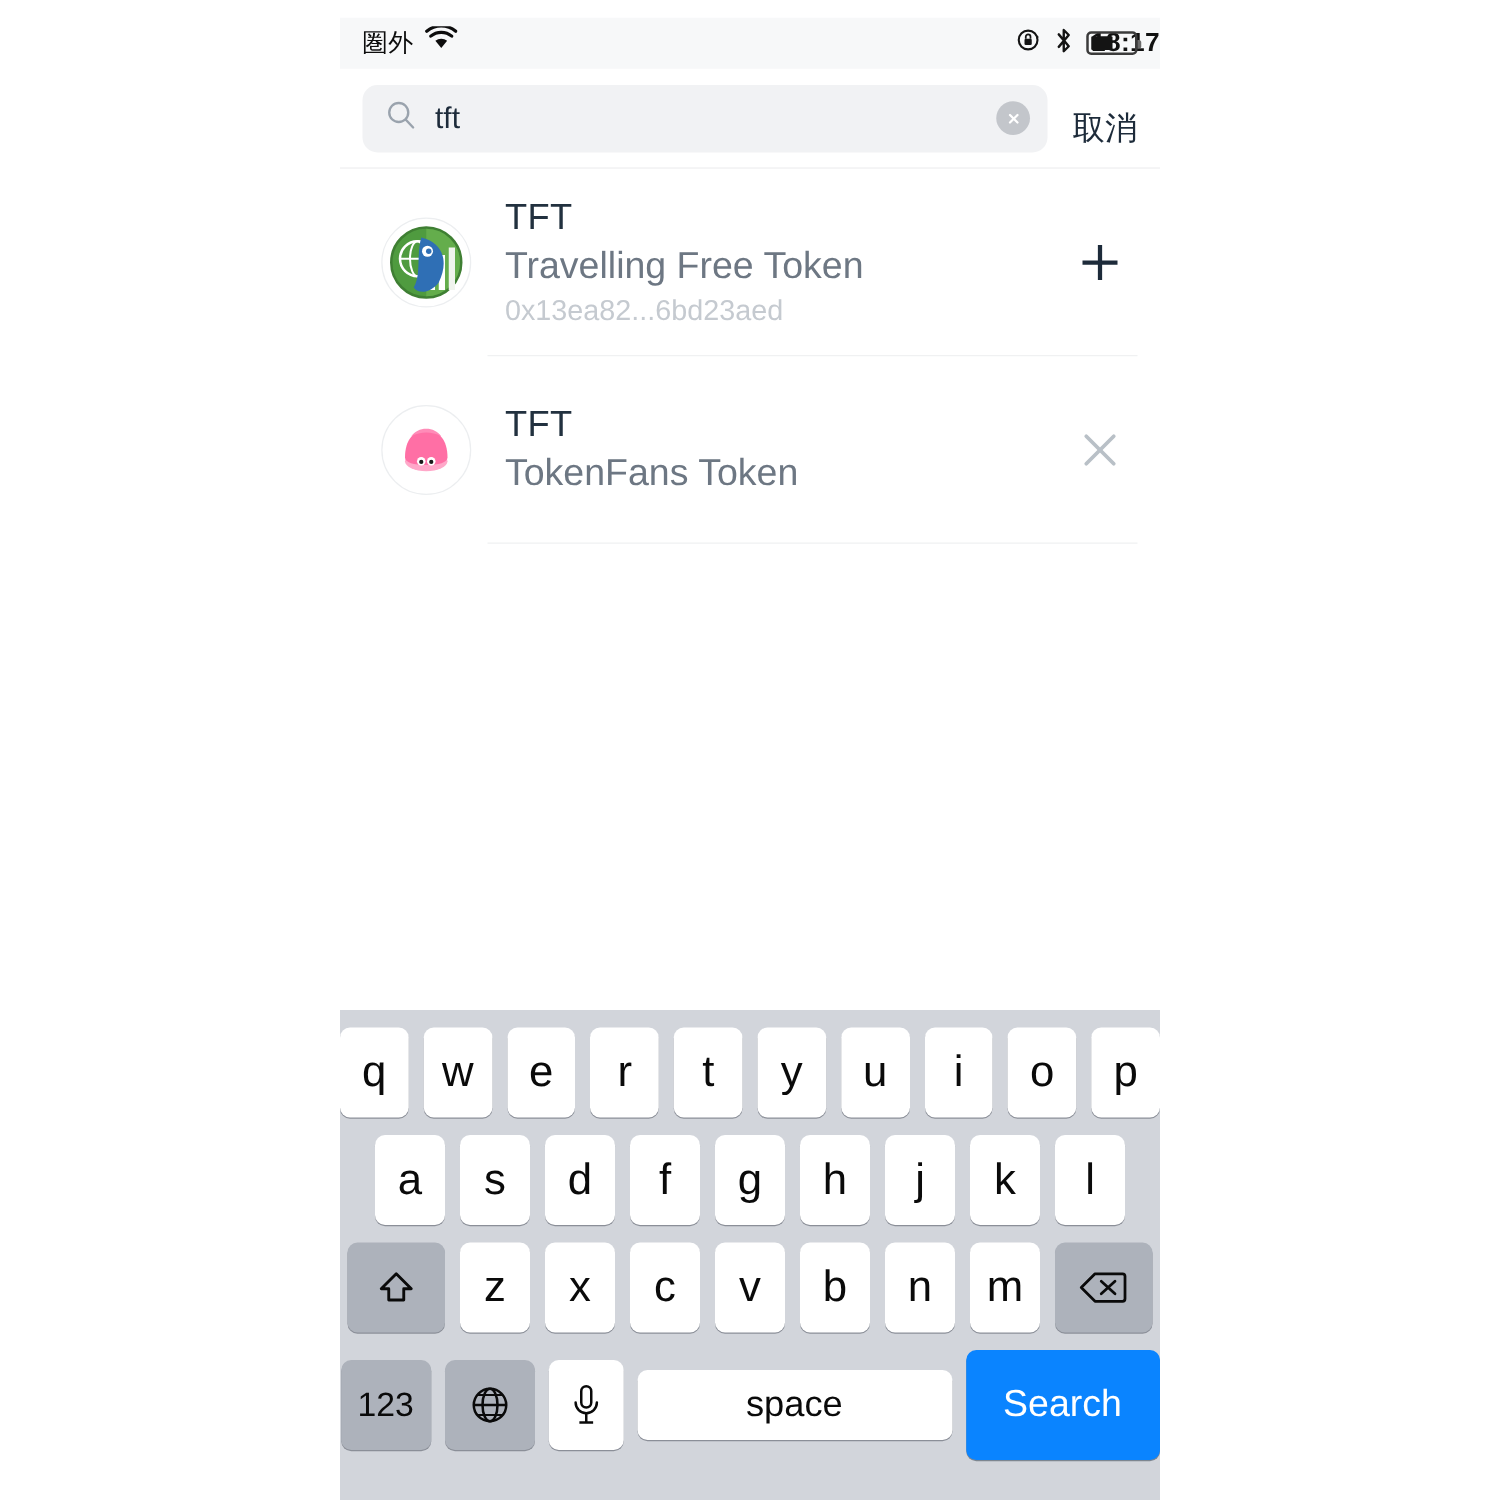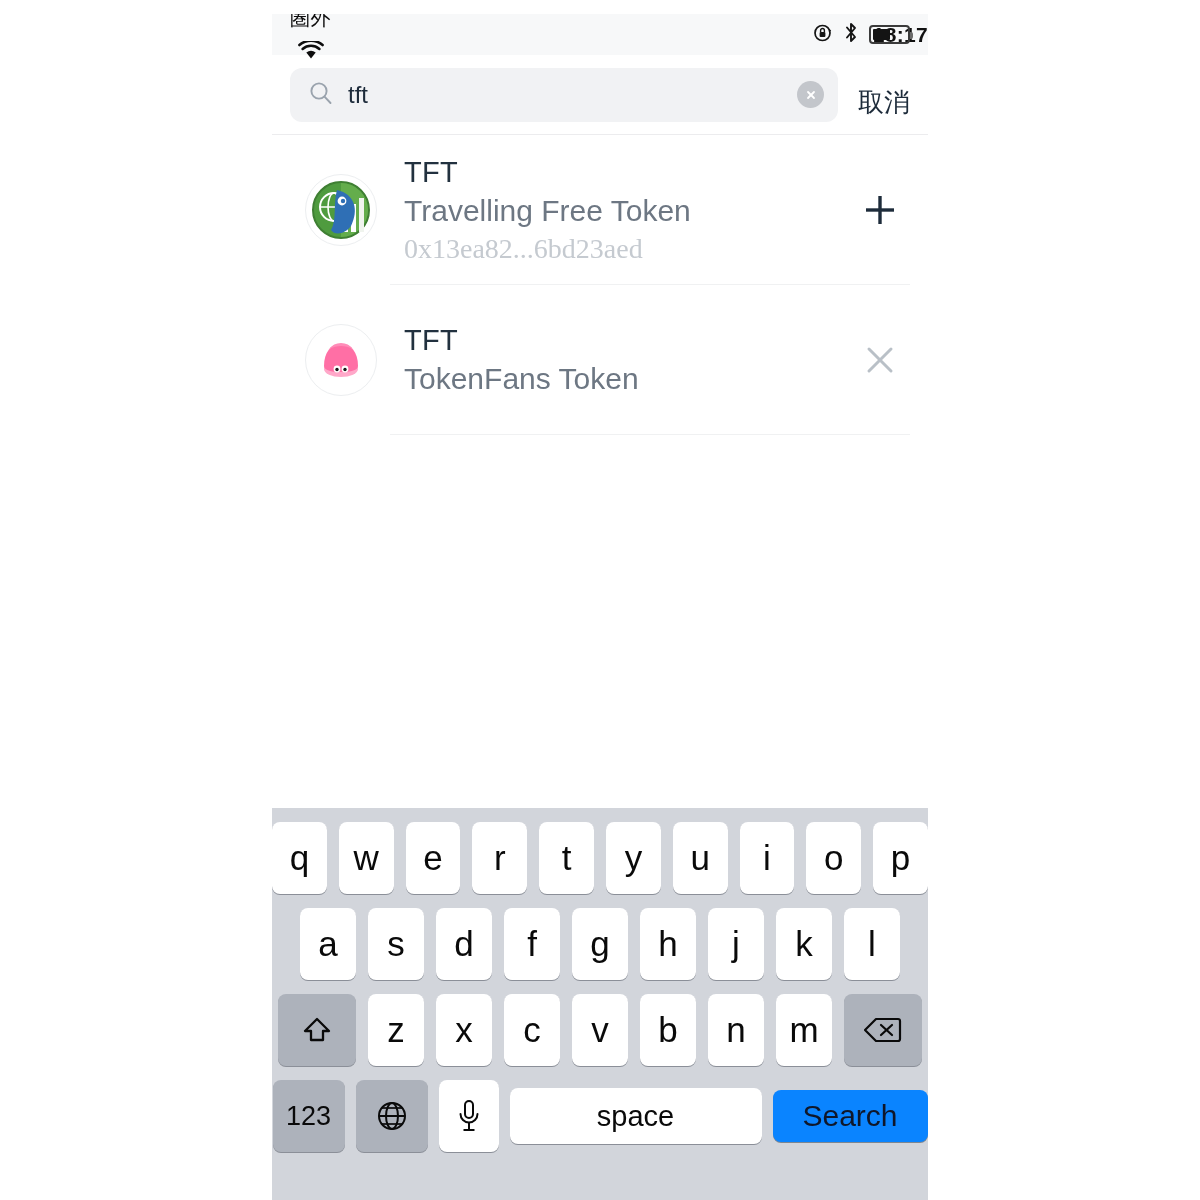--- a/index.html
+++ b/index.html
@@ -24,21 +24,21 @@
   
   .statusbar {
     position: relative;
     height: 41px;
     background: #f7f8f9;
     display: flex;
     align-items: center;
     padding: 0 18px;
     box-sizing: border-box;
   }
-  .sb-left { display: flex; align-items: center; gap: 9px; flex-direction: column; }
+  .sb-left { display: flex; gap: 9px; }
   .sb-carrier {
     font-size: 20px;
     color: #0d0d0d;
     letter-spacing: 0.5px;
     font-family: "DejaVu Sans", sans-serif;
   }
   .sb-center {
     position: absolute;
     left: 0; right: 0;
     text-align: right;
@@ -145,21 +145,21 @@
   .row-text {
     margin-left: 27px;
     flex: 1;
     display: flex;
     flex-direction: column;
     justify-content: center;
     gap: 5px;
   }
   .sym { font-size: 29px; color: #22313f; letter-spacing: 0.3px; }
   .name { font-size: 30px; color: #6d7783; }
-  .addr { font-size: 28px; color: #c5cad0; font-family: Liberation Serif, serif; }
+  .addr { font-size: 23px; color: #c5cad0; }
   .row-action {
     width: 60px;
     display: flex;
     align-items: center;
     justify-content: center;
     flex: none;
   }
   .divider {
     position: absolute;
     left: 118px; right: 18px;
@@ -205,23 +205,23 @@
   }
   .key.shift, .key.delete { width: 78px; }
   .key.num { width: 72px; height: 72px; font-size: 27px; text-align: right; }
   .key.globe { width: 72px; height: 72px; background: #adb2bb; }
   .key.mic { width: 60px; height: 72px; background: #ffffff; }
   .key.space {
     width: 252px; height: 56px;
     font-size: 29px;
   }
   .key.search {
-    width: 155px; height: 52px;
+    width: 155px; height: 88px;
     background: #0a84ff;
-    color: #0f172a;
+    color: #ffffff;
     font-size: 30px;
     box-shadow: 0 1px 0 #7d8690;
   }
 </style>
 </head>
 <body>
 
 <div id="phone">
 
   <div class="statusbar">

